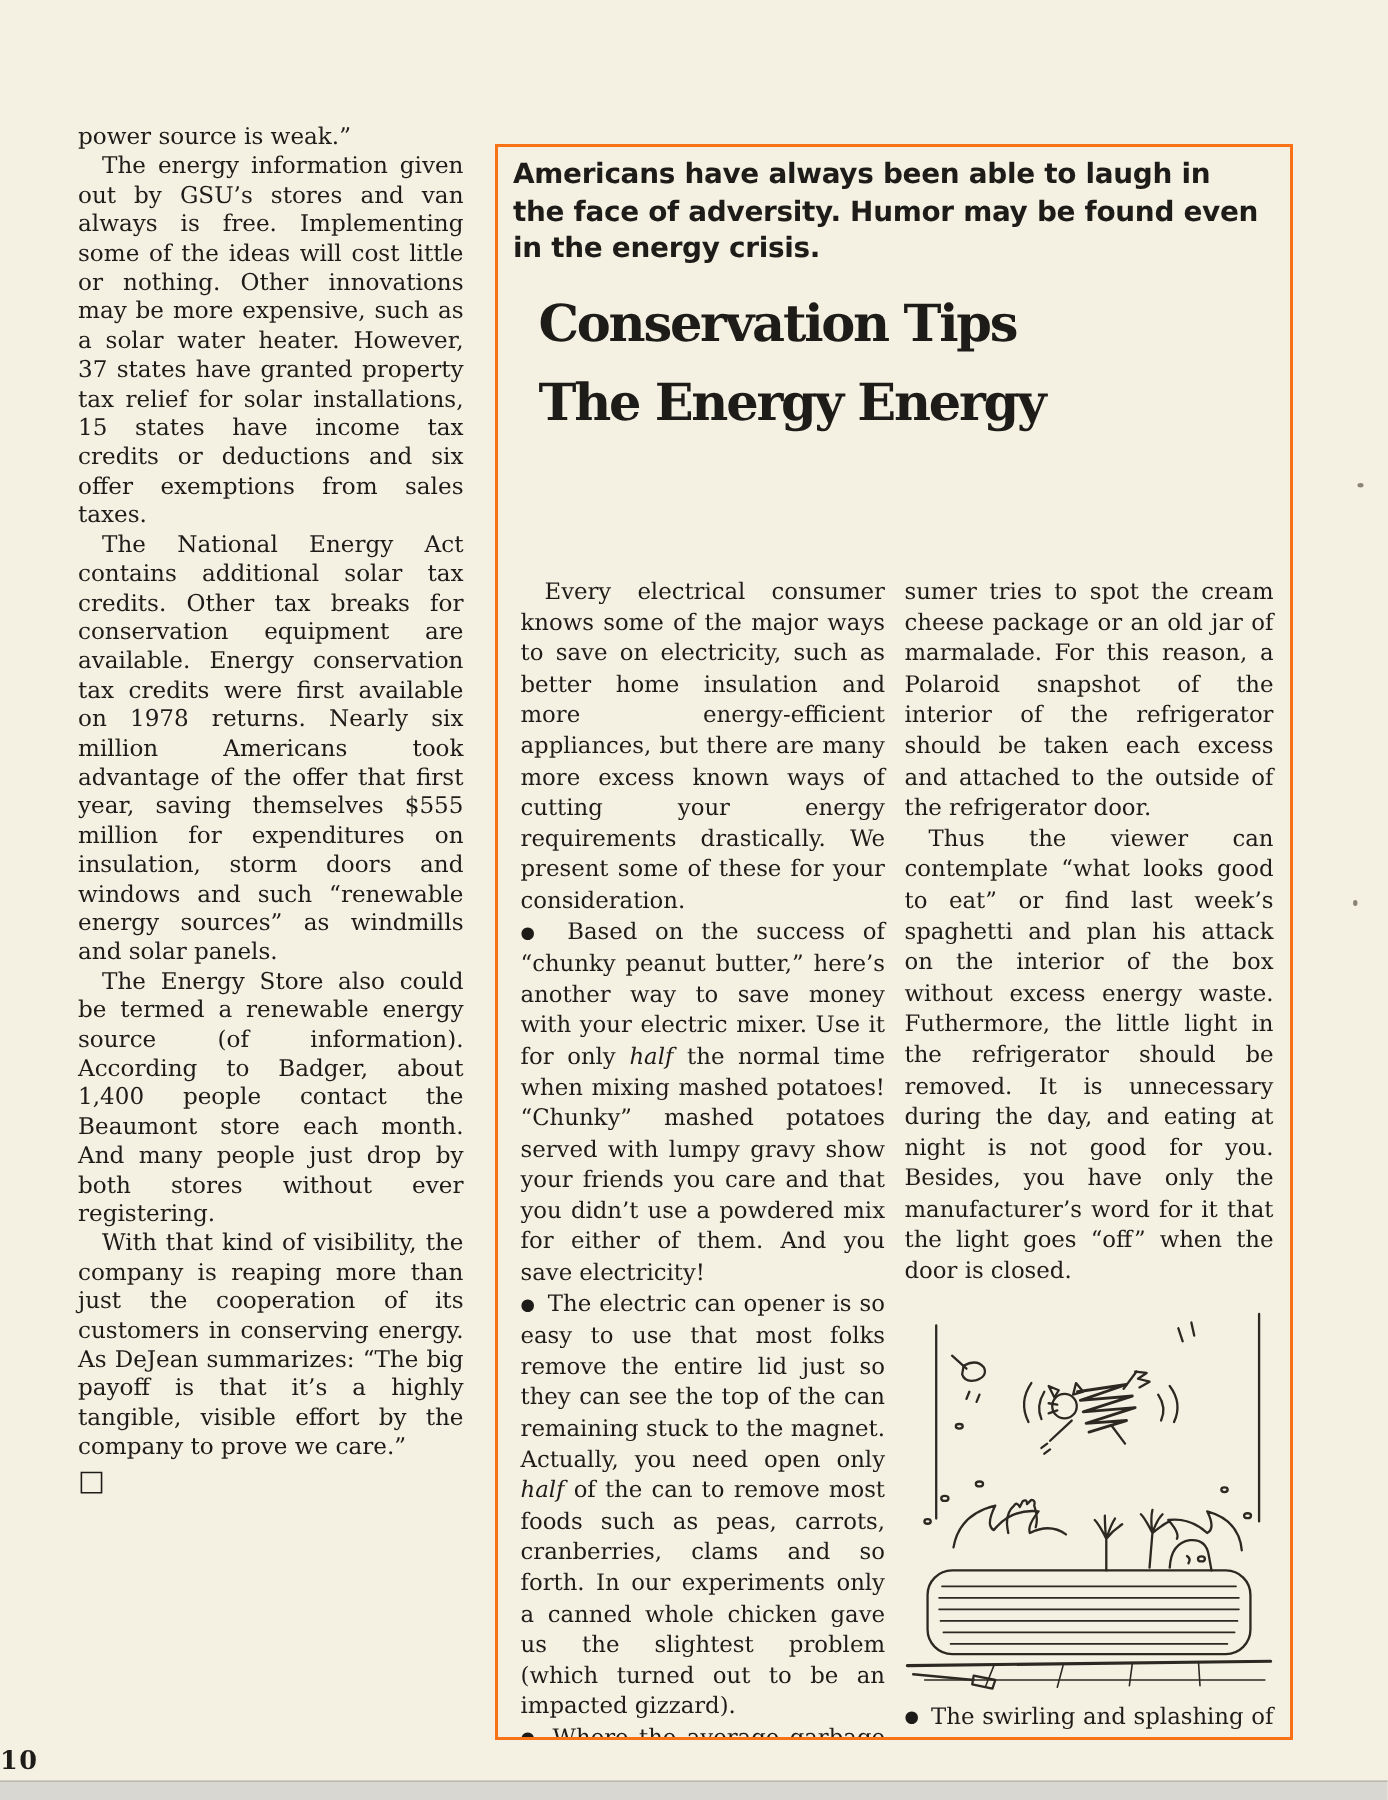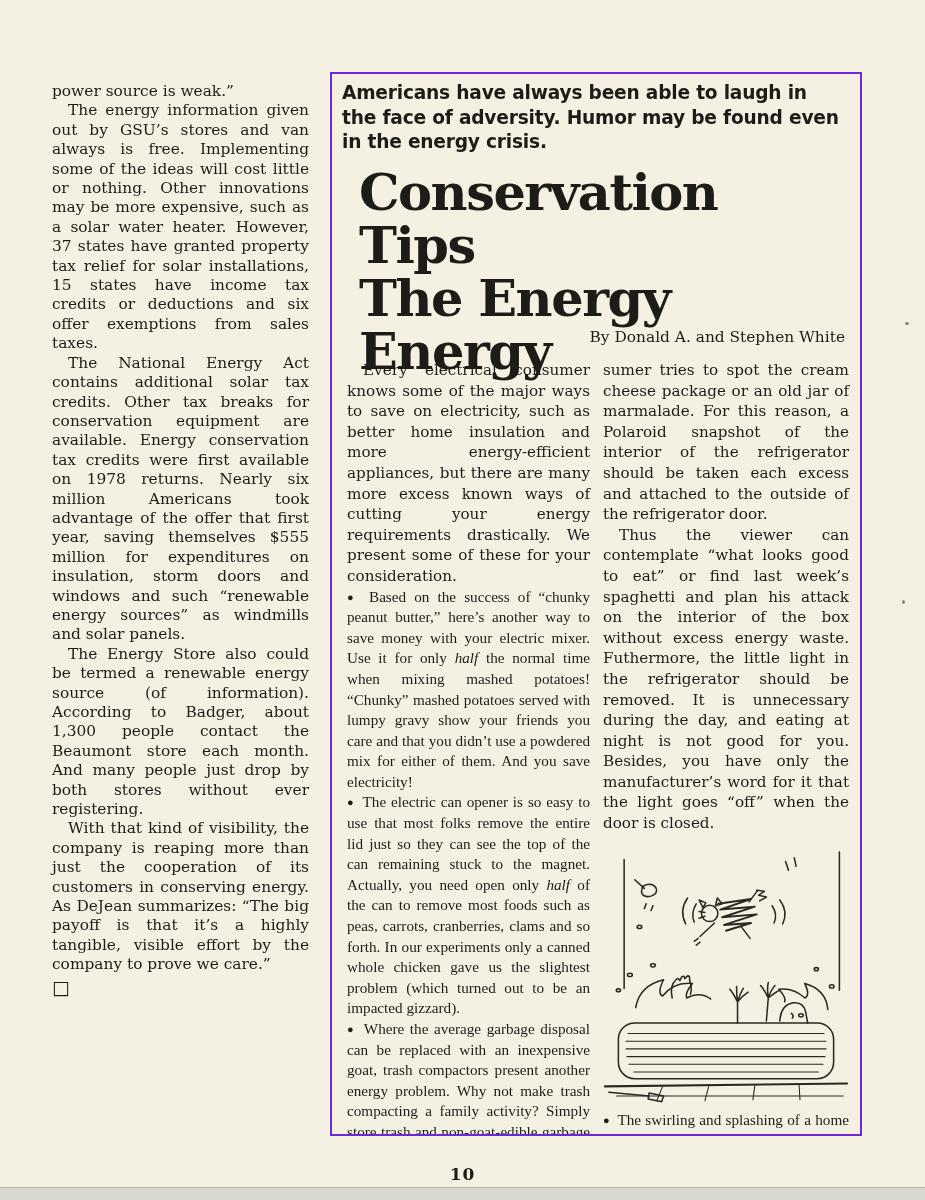--- a/index.html
+++ b/index.html
@@ -10,58 +10,58 @@
     -webkit-font-smoothing:antialiased;
   }
   .page{position:absolute;inset:0;}
   
   .left-col{
     position:absolute;left:52px;top:82px;width:257px;
     font-size:15.4px;line-height:19.4px;text-align:justify;
   }
   .para{margin:0;}
   .para.indent{text-indent:16px;}
-  .para.bullet{text-indent:0;font-family:Liberation Serif, serif;}
+  .para.bullet{text-indent:0;}
   .bullet-glyph{font-size:11px;vertical-align:1px;letter-spacing:2px;}
   .end-mark{
     display:inline-block;margin-top:4px;font-size:19px;line-height:16px;
   }
   
   .feature-box{
-    position:absolute;left:330px;top:72px;width:528px;height:1060px;
-    border:2px solid #6d28d9;overflow:hidden;background:transparent;
+    position:absolute;left:330px;top:96px;width:528px;height:1060px;
+    border:2px solid #f97316;overflow:hidden;background:transparent;
   }
   .intro{
     position:absolute;top:7px;left:10px;width:500px;
     font-family:"DejaVu Sans", sans-serif;font-weight:bold;
     font-size:18.6px;line-height:24.5px;letter-spacing:-0.2px;
   }
   .title{
     position:absolute;top:92px;left:27px;width:490px;
     font-family:"DejaVu Serif", serif;font-weight:bold;
-    font-size:51px;line-height:53px;letter-spacing:-1.5px;
+    font-size:34px;line-height:53px;letter-spacing:-1.5px;
   }
   .byline{
     position:absolute;top:254px;right:15px;width:300px;
     text-align:right;font-size:15.4px;
   }
   .cols{
     position:absolute;top:286px;left:15px;right:11px;
     display:flex;gap:13px;
   }
   .col{font-size:15.2px;line-height:20.6px;text-align:justify;}
   .col-1{width:243px;flex:none;}
   .col-2{flex:1;}
   .cartoon{
     margin:8px 0 6px 0;height:262px;
   }
   .cartoon svg{display:block;width:100%;height:100%;}
   
   .page-num{
-    position:absolute;left:0;bottom:16px;width:925px;text-align:center;
+    position:absolute;left:0;bottom:16px;width:925px;
     font-weight:bold;font-size:17px;letter-spacing:1px;
   }
   .scan-edge{
     position:absolute;left:0;right:0;bottom:0;height:12px;
     background:#d8d7d2;border-top:1px solid #b9b7ad;
   }
   .speck{position:absolute;background:#8a8578;border-radius:50%;}
   .speck.s1{width:4px;height:3px;right:16px;top:322px;}
   .speck.s2{width:3px;height:4px;right:20px;top:600px;}
   em{font-style:italic;}
@@ -69,36 +69,35 @@
 </head>
 <body>
 
 <div class="page">
 
   <div class="left-col">
     <div>
         <p class="para plain"><span>power source is weak.”</span></p>
         <p class="para indent"><span>The energy information given out by GSU’s stores and van always is free. Implementing some of the ideas will cost little or nothing. Other innovations may be more expensive, such as a solar water heater. However, 37 states have granted property tax relief for solar installations, 15 states have income tax credits or deductions and six offer exemptions from sales taxes.</span></p>
         <p class="para indent"><span>The National Energy Act contains additional solar tax credits. Other tax breaks for conservation equipment are available. Energy conservation tax credits were first available on 1978 returns. Nearly six million Americans took advantage of the offer that first year, saving themselves $555 million for expenditures on insulation, storm doors and windows and such “renewable energy sources” as windmills and solar panels.</span></p>
-        <p class="para indent"><span>The Energy Store also could be termed a renewable energy source (of information). According to Badger, about 1,300 people contact the Beaumont store each month. And many people just drop by both stores without ever registering.</span></p>
+        <p class="para indent"><span>The Energy Store also could be termed a renewable energy source (of information). According to Badger, about 1,400 people contact the Beaumont store each month. And many people just drop by both stores without ever registering.</span></p>
         <p class="para indent"><span>With that kind of visibility, the company is reaping more than just the cooperation of its customers in conserving energy. As DeJean summarizes: “The big payoff is that it’s a highly tangible, visible effort by the company to prove we care.”</span></p>
       </div>
     <span class="end-mark">□</span>
   </div>
 
   <div class="feature-box">
 
     <div class="intro">Americans have always been able to laugh in the face of adversity. Humor may be found even in the energy crisis.</div>
 
     <div class="title">
       <div>Conservation Tips</div>
       <div>The Energy Energy</div>
     </div>
 
-    <div class="byline">By Donald A. and Stephen White</div>
 
     <div class="cols">
       <div class="col col-1">
           <p class="para indent"><span>Every electrical consumer knows some of the major ways to save on electricity, such as better home insulation and more energy-efficient appliances, but there are many more excess known ways of cutting your energy requirements drastically. We present some of these for your consideration.</span></p>
           <p class="para bullet"><span class="bullet-glyph">● </span><span>Based on the success of “chunky peanut butter,” here’s another way to save money with your electric mixer. Use it for only </span><em>half</em><span> the normal time when mixing mashed potatoes! “Chunky” mashed potatoes served with lumpy gravy show your friends you care and that you didn’t use a powdered mix for either of them. And you save electricity!</span></p>
           <p class="para bullet"><span class="bullet-glyph">● </span><span>The electric can opener is so easy to use that most folks remove the entire lid just so they can see the top of the can remaining stuck to the magnet. Actually, you need open only </span><em>half</em><span> of the can to remove most foods such as peas, carrots, cranberries, clams and so forth. In our experiments only a canned whole chicken gave us the slightest problem (which turned out to be an impacted gizzard).</span></p>
           <p class="para bullet"><span class="bullet-glyph">● </span><span>Where the average garbage disposal can be replaced with an inexpensive goat, trash compactors present another energy problem. Why not make trash compacting a family activity? Simply store trash and non-goat-edible garbage in an old open suitcase to the point where everyone in the family sits on it while mother tries to fasten the lock!</span></p>
         </div>
 
       <div class="col col-2">

